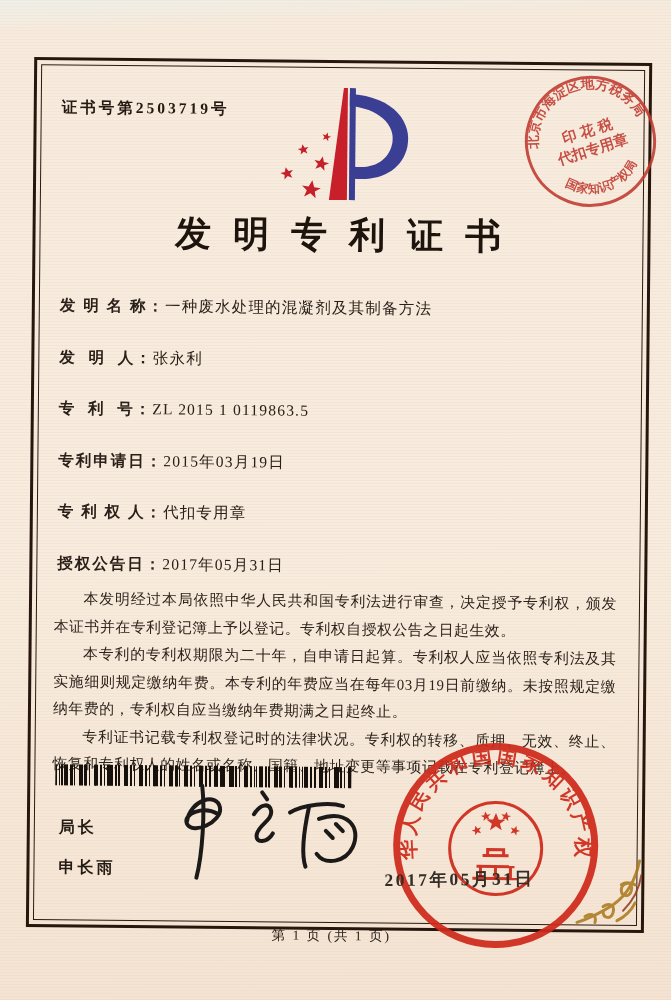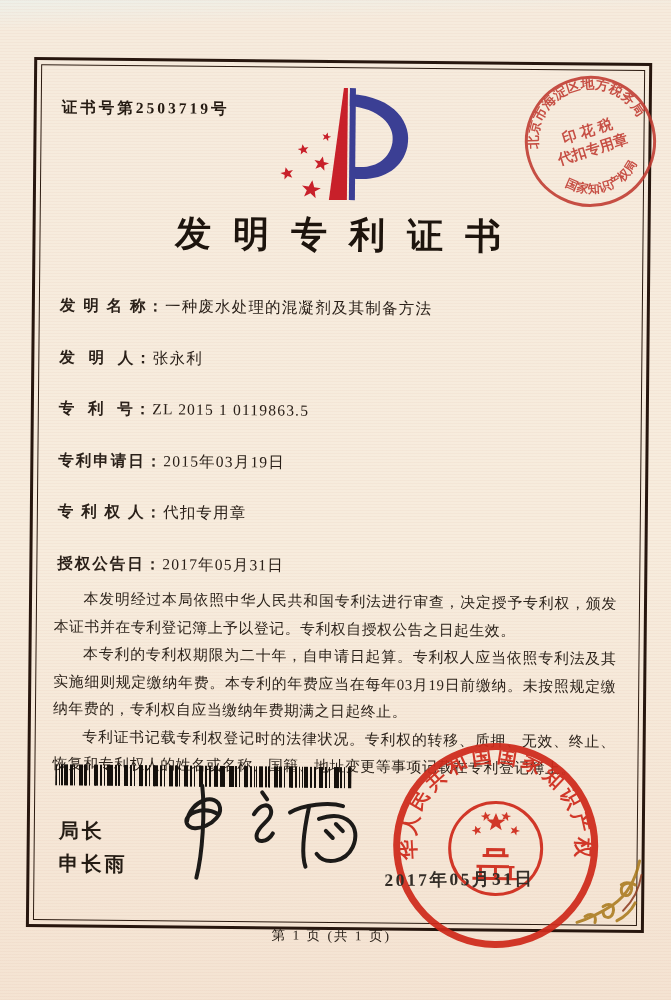--- a/index.html
+++ b/index.html
@@ -45,22 +45,22 @@
     font-size:14.8px;line-height:27.5px;color:#2c231b;
     text-align:justify;letter-spacing:.6px;
   }
   .paras p{margin:0;text-indent:2em;}
   .barcode{
     position:absolute;left:58px;top:767px;width:296px;height:21px;
     background:
       repeating-linear-gradient(90deg,#15100c 0 2px,transparent 2px 4px,#15100c 4px 5px,transparent 5px 9px,#15100c 9px 13px,transparent 13px 15px),
       repeating-linear-gradient(90deg,transparent 0 6px,#15100c 6px 8px,transparent 8px 17px,#15100c 17px 18px,transparent 18px 23px);
   }
-  .director{position:absolute;left:62px;top:820px;font-size:20px;color:#241c14;letter-spacing:3px;font-weight:bold;}
-  .director .nm{margin-top:6px;}
+  .director{position:absolute;left:62px;top:820px;font-size:16px;color:#241c14;letter-spacing:3px;font-weight:bold;}
+  .director .nm{margin-top:19px;}
   .sig{position:absolute;left:160px;top:783px;width:215px;height:105px;}
   .seal{position:absolute;left:392px;top:737px;width:214px;height:214px;opacity:.93;}
   .sealdate{
     position:absolute;left:388px;top:866px;font-size:17.5px;color:#332d27;
     letter-spacing:2.5px;transform:rotate(-1.2deg);font-weight:bold;z-index:5;
   }
   .pagenum{
     position:absolute;left:0;top:927px;width:671px;text-align:center;
     font-size:13.5px;color:#2b221a;letter-spacing:2px;
   }

